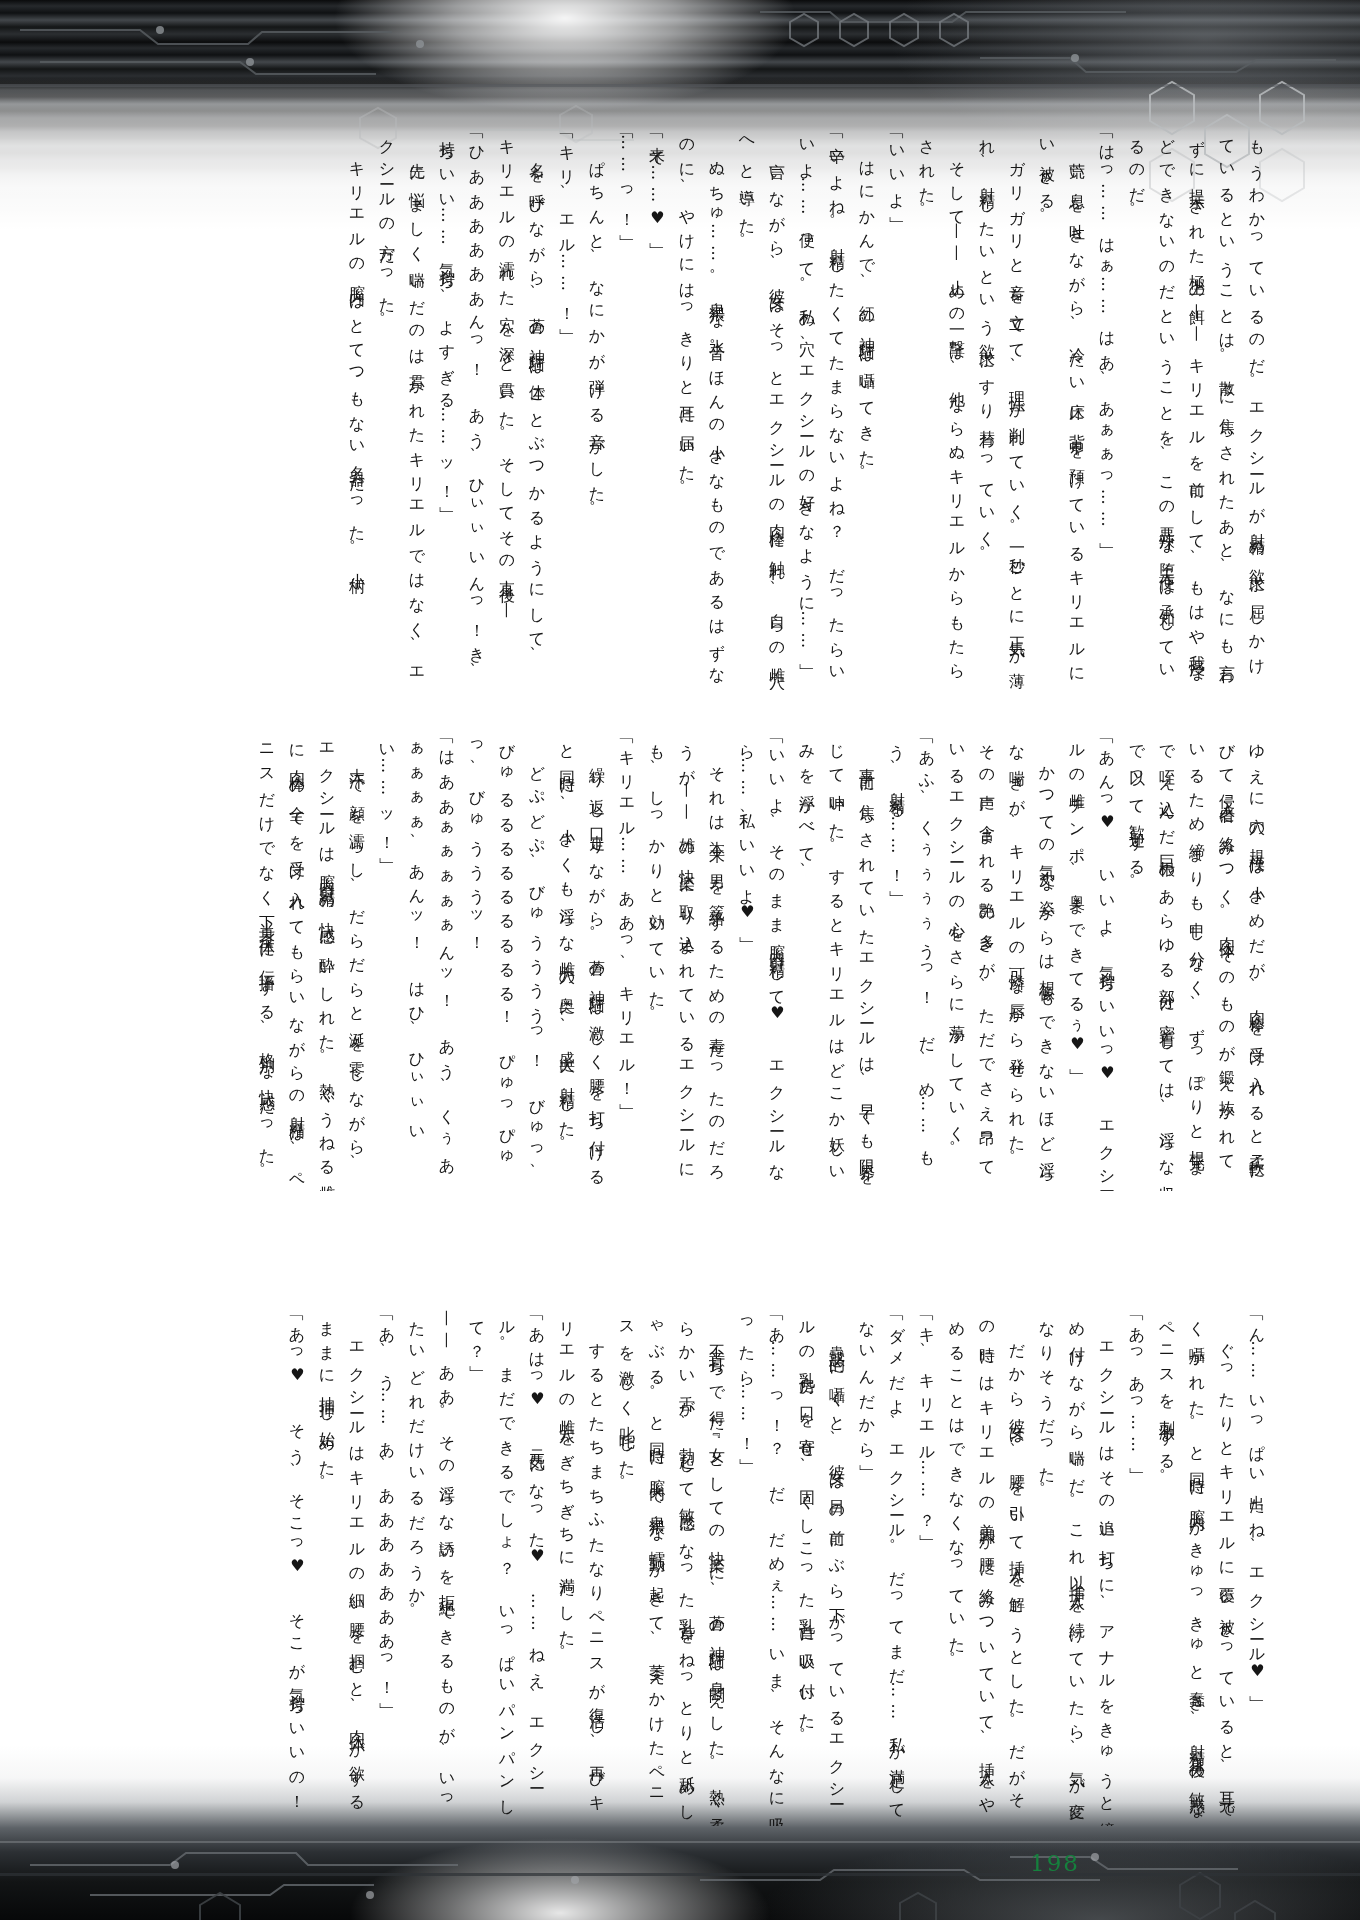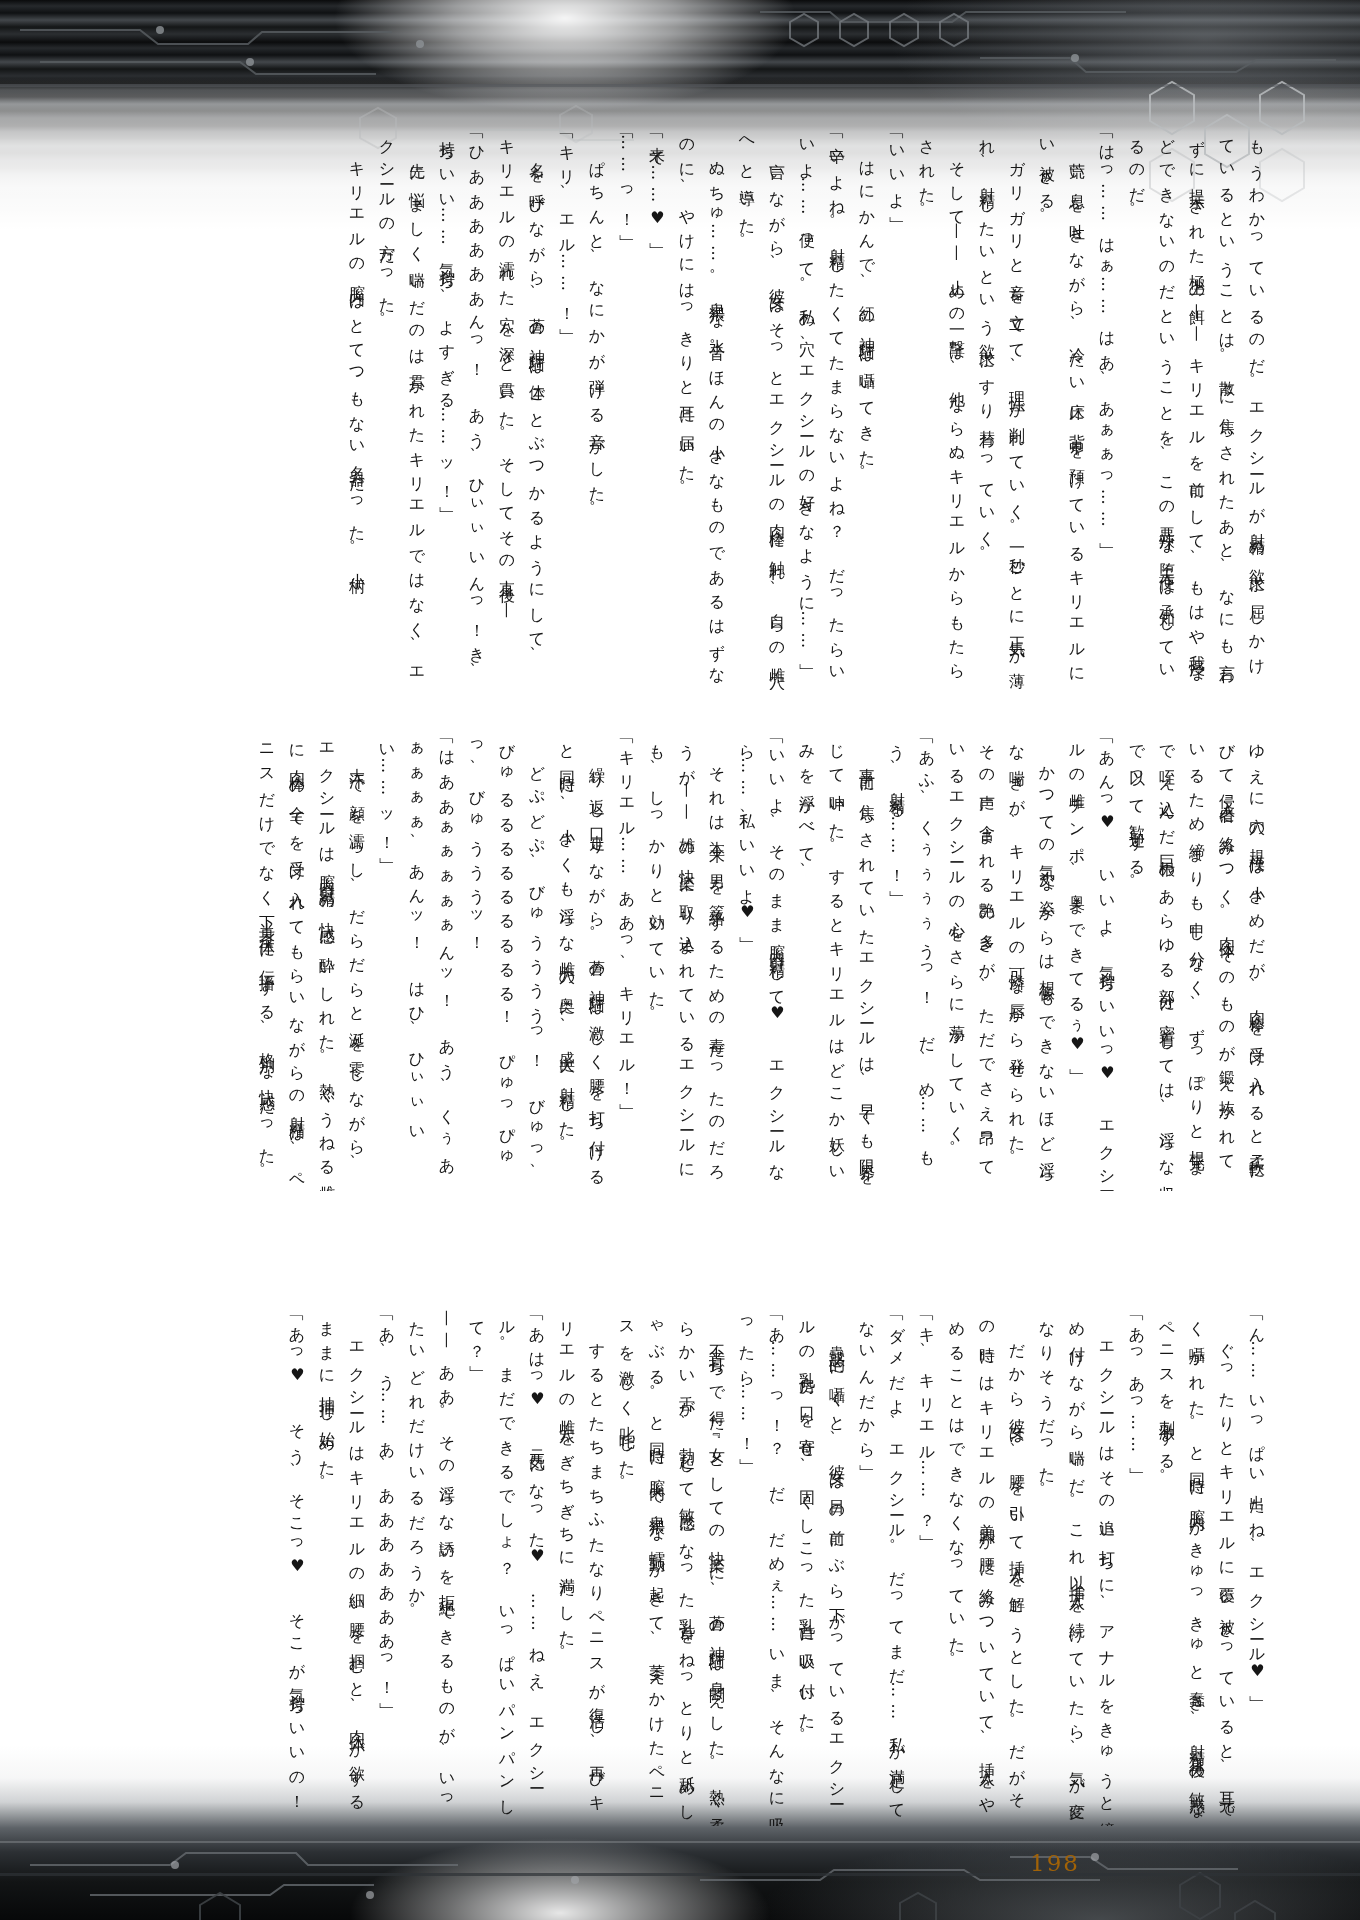--- a/index.html
+++ b/index.html
@@ -36,21 +36,21 @@
     writing-mode:vertical-rl;text-orientation:mixed;
     font-size:16px;line-height:30px;letter-spacing:6px;
     color:#161616;overflow:hidden;
   }
   .band p{margin:0;padding:0;}
   .band-1{top:128px;height:562px;}
   .band-2{top:733px;height:458px;}
   .band-3{top:1310px;height:516px;}
   .page-number{
     position:absolute;left:1030px;top:1850px;z-index:3;
-    font-size:23px;letter-spacing:2px;color:#a16207;
+    font-size:23px;letter-spacing:2px;color:#15803d;
     font-family:"DejaVu Serif","Liberation Serif",serif;
   }
 </style>
 </head>
 <body>
 
 <div class="page">
 
   <div class="art art-top">
     <svg width="1360" height="235" viewBox="0 0 1360 235">

